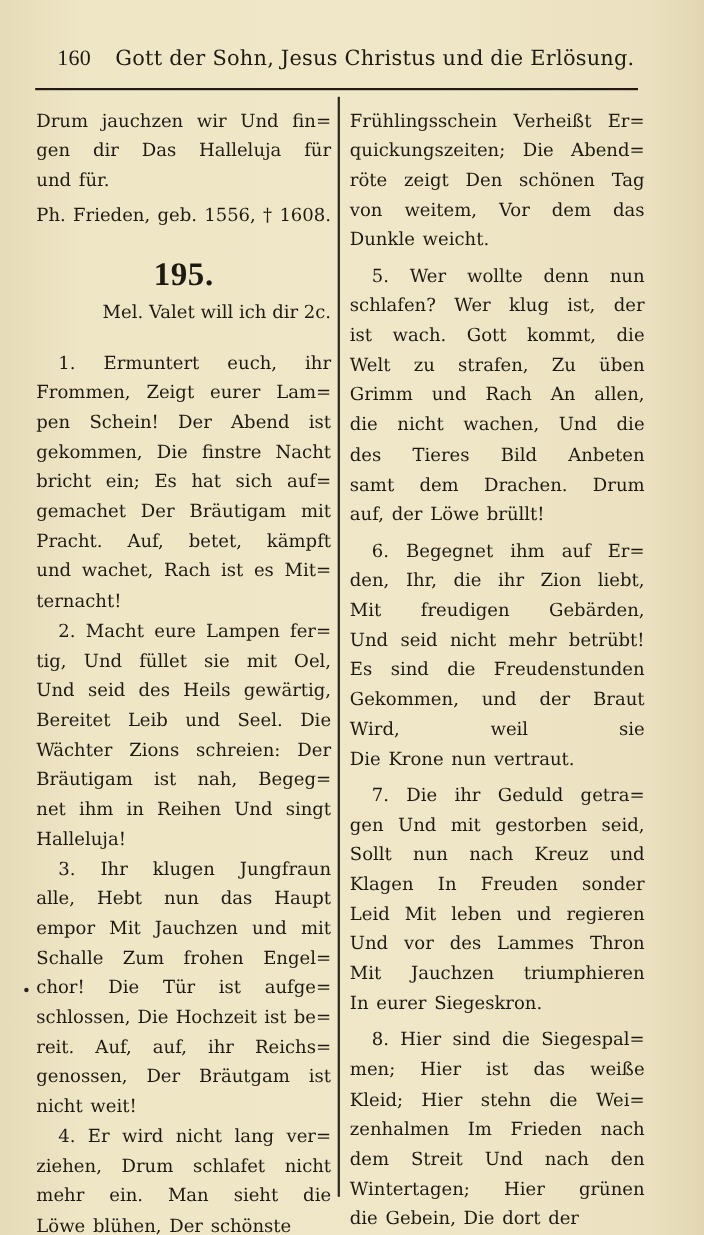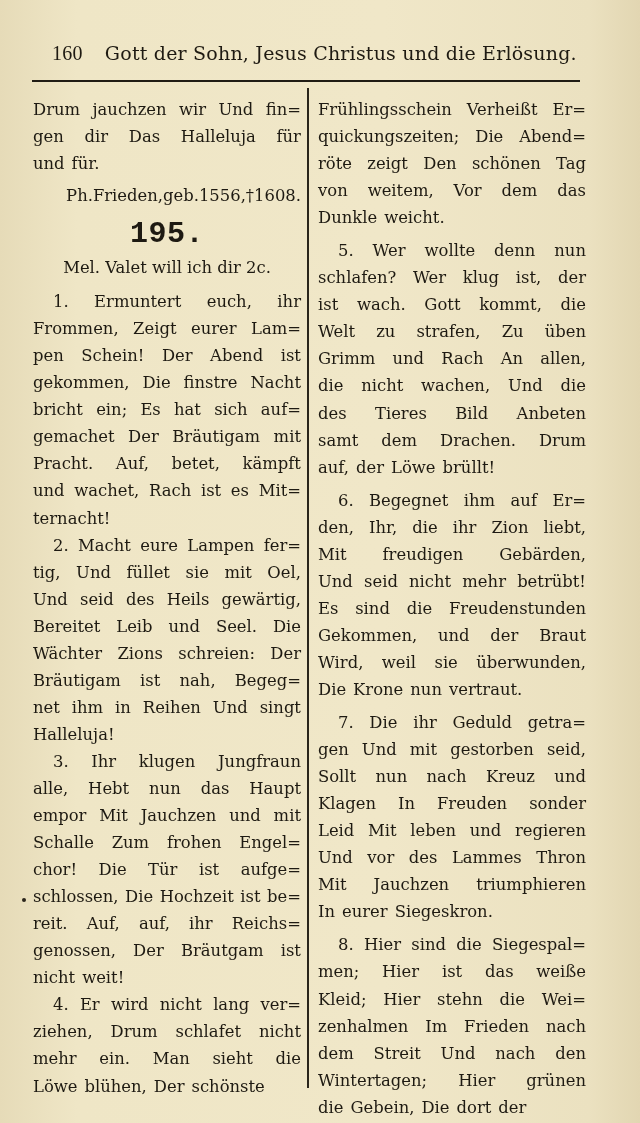--- a/index.html
+++ b/index.html
@@ -25,26 +25,26 @@
   }
   .col.left { left: 33px; }
   .col.right { left: 318px; }
   .col-divider {
     position: absolute; left: 307px; top: 88px; width: 1.5px; height: 1000px; background: #2a251b;
   }
   .line { height: 27.05px; white-space: nowrap; display: flex; justify-content: space-between; }
   .line.last { justify-content: flex-start; gap: 7px; }
   .line.indent { padding-left: 20px; }
   .line span { display: inline-block; }
-  .attribution { margin-top: 5px; height: 27px; white-space: nowrap; display:flex; justify-content: flex-end;}
+  .attribution { margin-top: 5px; height: 27px; white-space: nowrap; display:flex; justify-content: space-between;}
   .hymn-number {
-    text-align: center; font-family: Liberation Mono, monospace; font-weight: bold;
-    font-size: 30px; height: 44px; line-height: 50px; margin-top: 0; letter-spacing: 0.5px;
-  }
-  .melody { text-align: center; height: 30px; line-height: 30px; font-size: 16.4px; margin-bottom: 5px;}
+    text-align: center; font-family: Liberation Serif, serif; font-weight: bold;
+    font-size: 30px; height: 44px; line-height: 50px; margin-top: 16px; letter-spacing: 0.5px;
+  }
+  .melody { text-align: right; height: 30px; line-height: 30px; font-size: 16.4px; margin-bottom: 17px;}
   .stanza-gap { height: 6px; }
   .marginal-dot {
     position: absolute; left: 22px; top: 898px; width: 4px; height: 4px; border-radius: 50%; background: #2a251b;
   }
 </style>
 </head>
 <body>
 
 <div class="page-header">
   <span class="pnum">160</span>
@@ -422,21 +422,20 @@
         <div class="line">
           <span>Gekommen,</span>
           <span>und</span>
           <span>der</span>
           <span>Braut</span>
         </div>
         <div class="line">
           <span>Wird,</span>
           <span>weil</span>
           <span>sie</span>
-          <span>überwunden,</span>
         </div>
         <div class="line last">
           <span>Die</span>
           <span>Krone</span>
           <span>nun</span>
           <span>vertraut.</span>
         </div>
       </div>
       <div class="stanza-gap"></div>
       <div>

